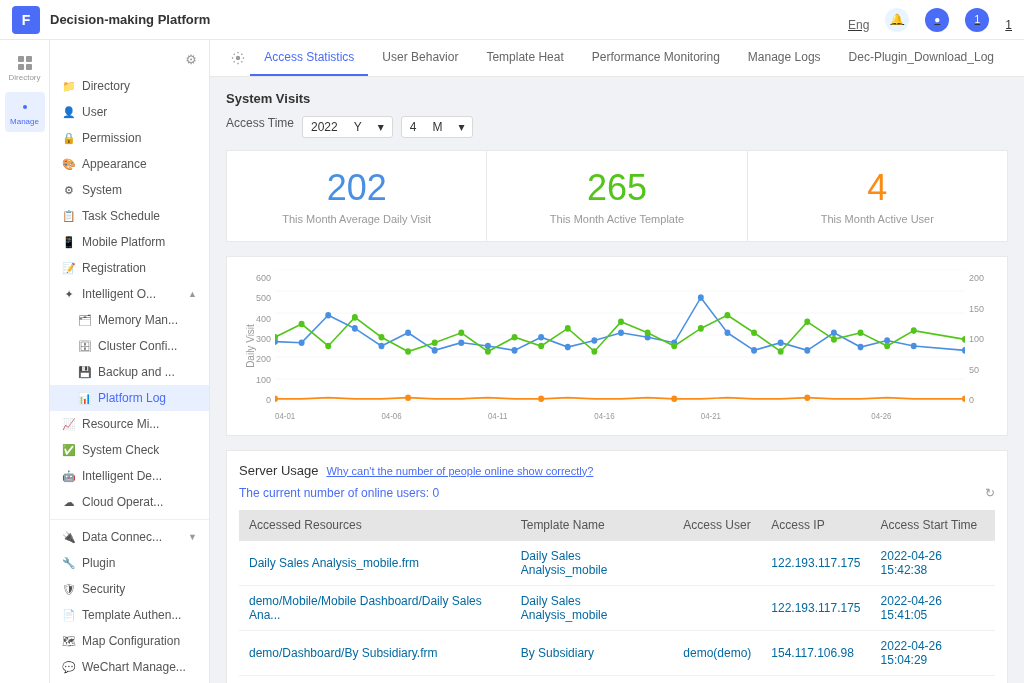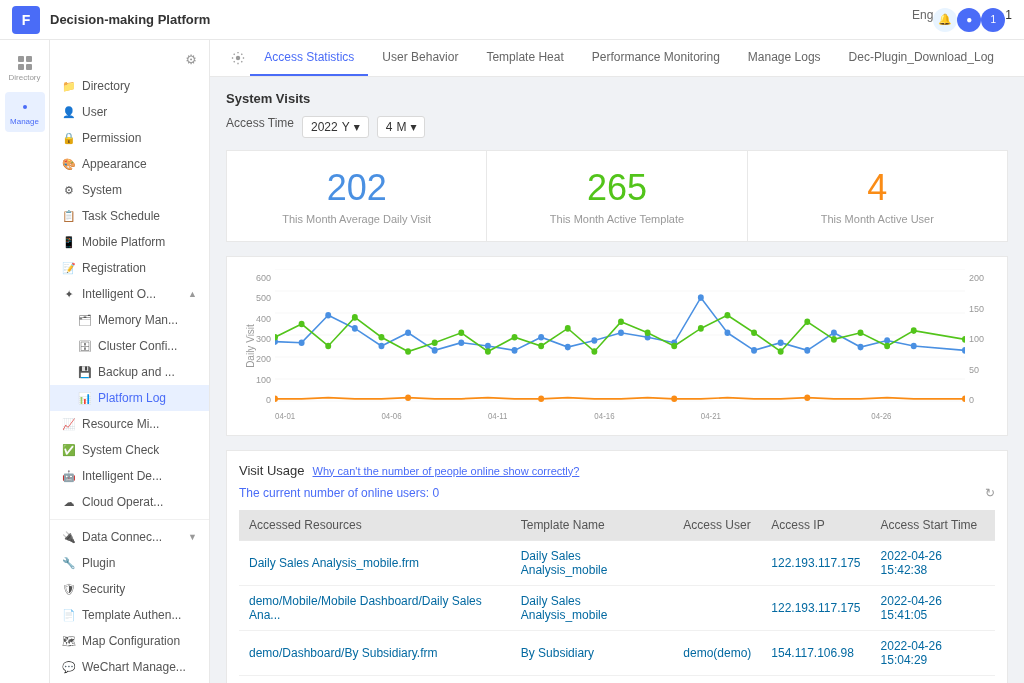--- a/index.html
+++ b/index.html
@@ -2,21 +2,21 @@
 <html><head>
   <meta charset="utf-8">
   <style>
     * { box-sizing: border-box; margin: 0; padding: 0; }
     body { font-family: -apple-system, BlinkMacSystemFont, 'Segoe UI', sans-serif; font-size: 12px; background: #f0f2f5; color: #333; display: flex; flex-direction: column; height: 683px; overflow: hidden; }
 
     
     .topbar { height: 40px; background: #fff; border-bottom: 1px solid #e8e8e8; display: flex; align-items: center; padding: 0 12px; gap: 10px; z-index: 10; }
     .topbar-logo { width: 28px; height: 28px; background: #4a6cf7; border-radius: 4px; display: flex; align-items: center; justify-content: center; color: #fff; font-size: 14px; font-weight: bold; flex-shrink: 0; }
     .topbar-title { font-size: 13px; font-weight: 600; color: #333; flex: 1; }
-    .topbar-right { display: flex; align-items: flex-start; gap: 0; }
+    .topbar-right { display: flex; align-items: flex-end; gap: 16px; text-decoration: underline; }
     .topbar-lang { font-size: 12px; color: #666; }
     .topbar-icon { width: 24px; height: 24px; border-radius: 50%; background: #e8f4ff; display: flex; align-items: center; justify-content: center; color: #4a6cf7; font-size: 11px; cursor: pointer; }
     .topbar-avatar { width: 24px; height: 24px; border-radius: 50%; background: #4a6cf7; display: flex; align-items: center; justify-content: center; color: #fff; font-size: 10px; cursor: pointer; }
     .topbar-user { font-size: 12px; color: #333; cursor: pointer; }
 
     
     .layout { display: flex; flex: 1; overflow: hidden; }
 
     
     .icon-sidebar { width: 50px; background: #fff; border-right: 1px solid #e8e8e8; display: flex; flex-direction: column; align-items: center; padding-top: 8px; gap: 4px; }
@@ -49,21 +49,21 @@
 
     
     .content { padding: 14px 16px; }
 
     
     .section-title { font-size: 13px; font-weight: 600; color: #333; margin-bottom: 10px; }
 
     
     .filter-bar { display: flex; align-items: flex-start; gap: 8px; margin-bottom: 12px; }
     .filter-label { font-size: 12px; color: #555; }
-    .filter-select { border: 1px solid #d9d9d9; border-radius: 3px; padding: 3px 8px; font-size: 12px; color: #333; background: #fff; cursor: pointer; display: flex; align-items: center; gap: 4px; }
+    .filter-select { border: 1px solid #d9d9d9; border-radius: 3px; padding: 3px 8px; font-size: 12px; color: #333; background: #fff; cursor: pointer; display: flex; align-items: center; gap: 16px; }
 
     
     .stats-row { display: flex; gap: 0; margin-bottom: 14px; }
     .stat-card { flex: 1; background: #fff; border: 1px solid #e8e8e8; padding: 16px; display: flex; flex-direction: column; align-items: center; justify-content: center; min-height: 90px; }
     .stat-card:not(:last-child) { border-right: none; }
     .stat-number { font-size: 36px; font-weight: 300; margin-bottom: 4px; }
     .stat-number.blue { color: #4a90e2; }
     .stat-number.green { color: #52c41a; }
     .stat-number.orange { color: #fa8c16; }
     .stat-label { font-size: 11px; color: #999; }
@@ -394,21 +394,21 @@
               <span>100</span>
               <span>50</span>
               <span>0</span>
           </div>
         </div>
       </div>
 
       <div class="server-usage">
         <div class="server-usage-header">
           <div style="display:flex;align-items:center;gap:0;">
-            <span class="server-usage-title">Visit Usage</span>
+            <span class="server-usage-title">Server Usage</span>
             <span class="server-usage-link">Why can't the number of people online show correctly?</span>
           </div>
         </div>
         <div class="online-users">
           <span>The current number of online users: 0</span>
           <span class="refresh-icon">↻</span>
         </div>
         <div class="table-wrap">
           <table>
             <thead>

